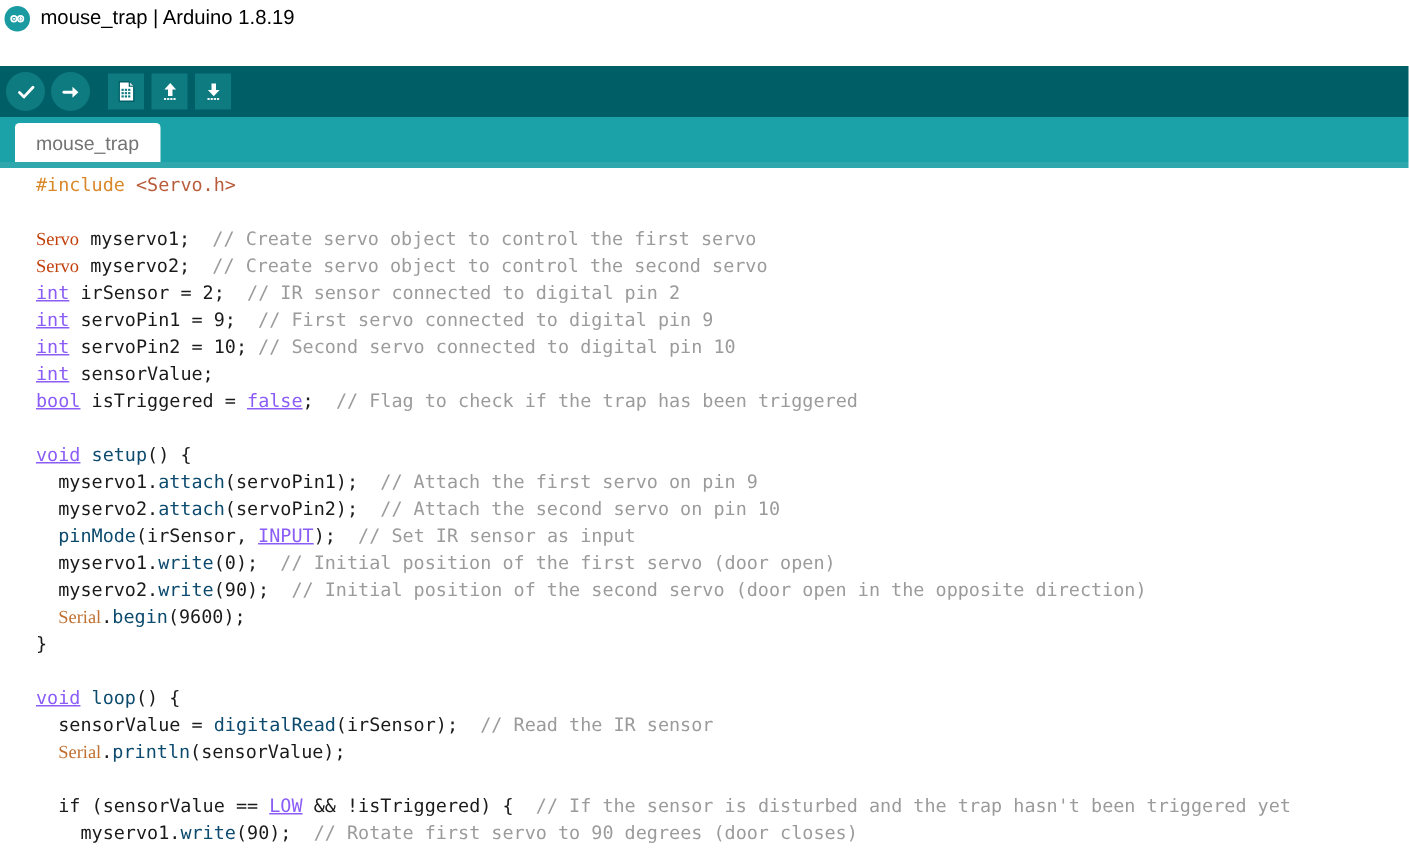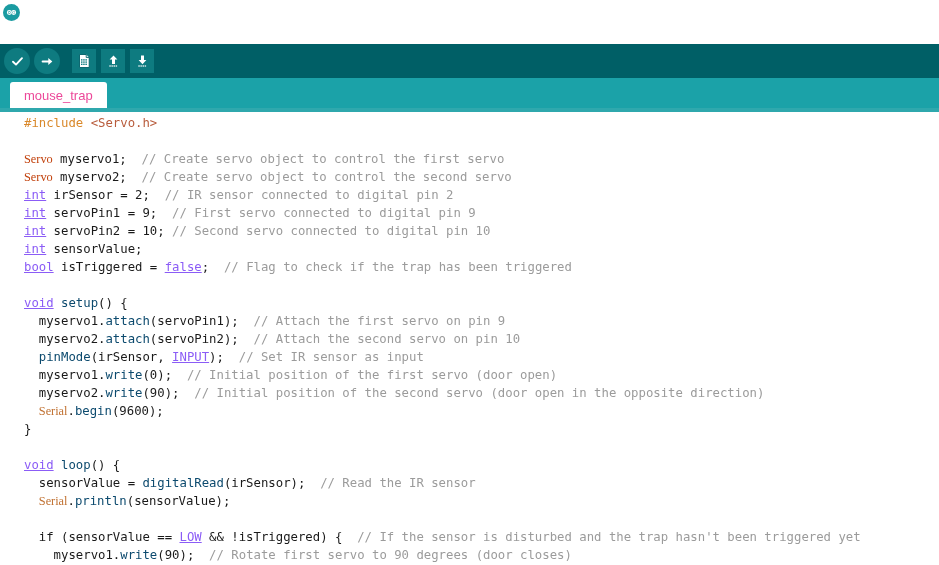--- a/index.html
+++ b/index.html
@@ -138,21 +138,21 @@
     background: #ffffff;
     border-radius: 3px 3px 0 0;
     display: flex;
     align-items: center;
     padding: 0 14px;
     box-sizing: border-box;
   }
   .tab-label {
     font-family: "Liberation Sans", sans-serif;
     font-size: 13px;
-    color: #ec4899;
+    color: #737373;
     white-space: nowrap;
     line-height: 1;
   }
   .tabstrip-edge {
     position: absolute;
     left: 0; top: 108px;
     width: 939px;
     height: 4px;
     background: #2fa8ad;
   }
@@ -199,20 +199,21 @@
         <circle cx="6.5" cy="6.5" r="6.5" fill="#1a9ba1"></circle>
         <g fill="none" stroke="#ffffff" stroke-width="1.1">
           <circle cx="4.3" cy="6.5" r="1.9"></circle>
           <circle cx="8.7" cy="6.5" r="1.9"></circle>
         </g>
         <rect x="3.5" y="6.0" width="1.7" height="1.05" fill="#ffffff"></rect>
         <rect x="7.9" y="6.0" width="1.7" height="1.05" fill="#ffffff"></rect>
         <rect x="8.25" y="5.3" width="1.0" height="2.45" fill="#ffffff"></rect>
       </svg>
     </div>
+    <div class="title-text">mouse_trap | Arduino 1.8.19</div>
   </div>
 
   <div class="menubar">
     <div class="menu-item">File</div>
     <div class="menu-item">Edit</div>
     <div class="menu-item">Create</div>
     <div class="menu-item">Serial</div>
     <div class="menu-item">Tools</div>
   </div>
 

